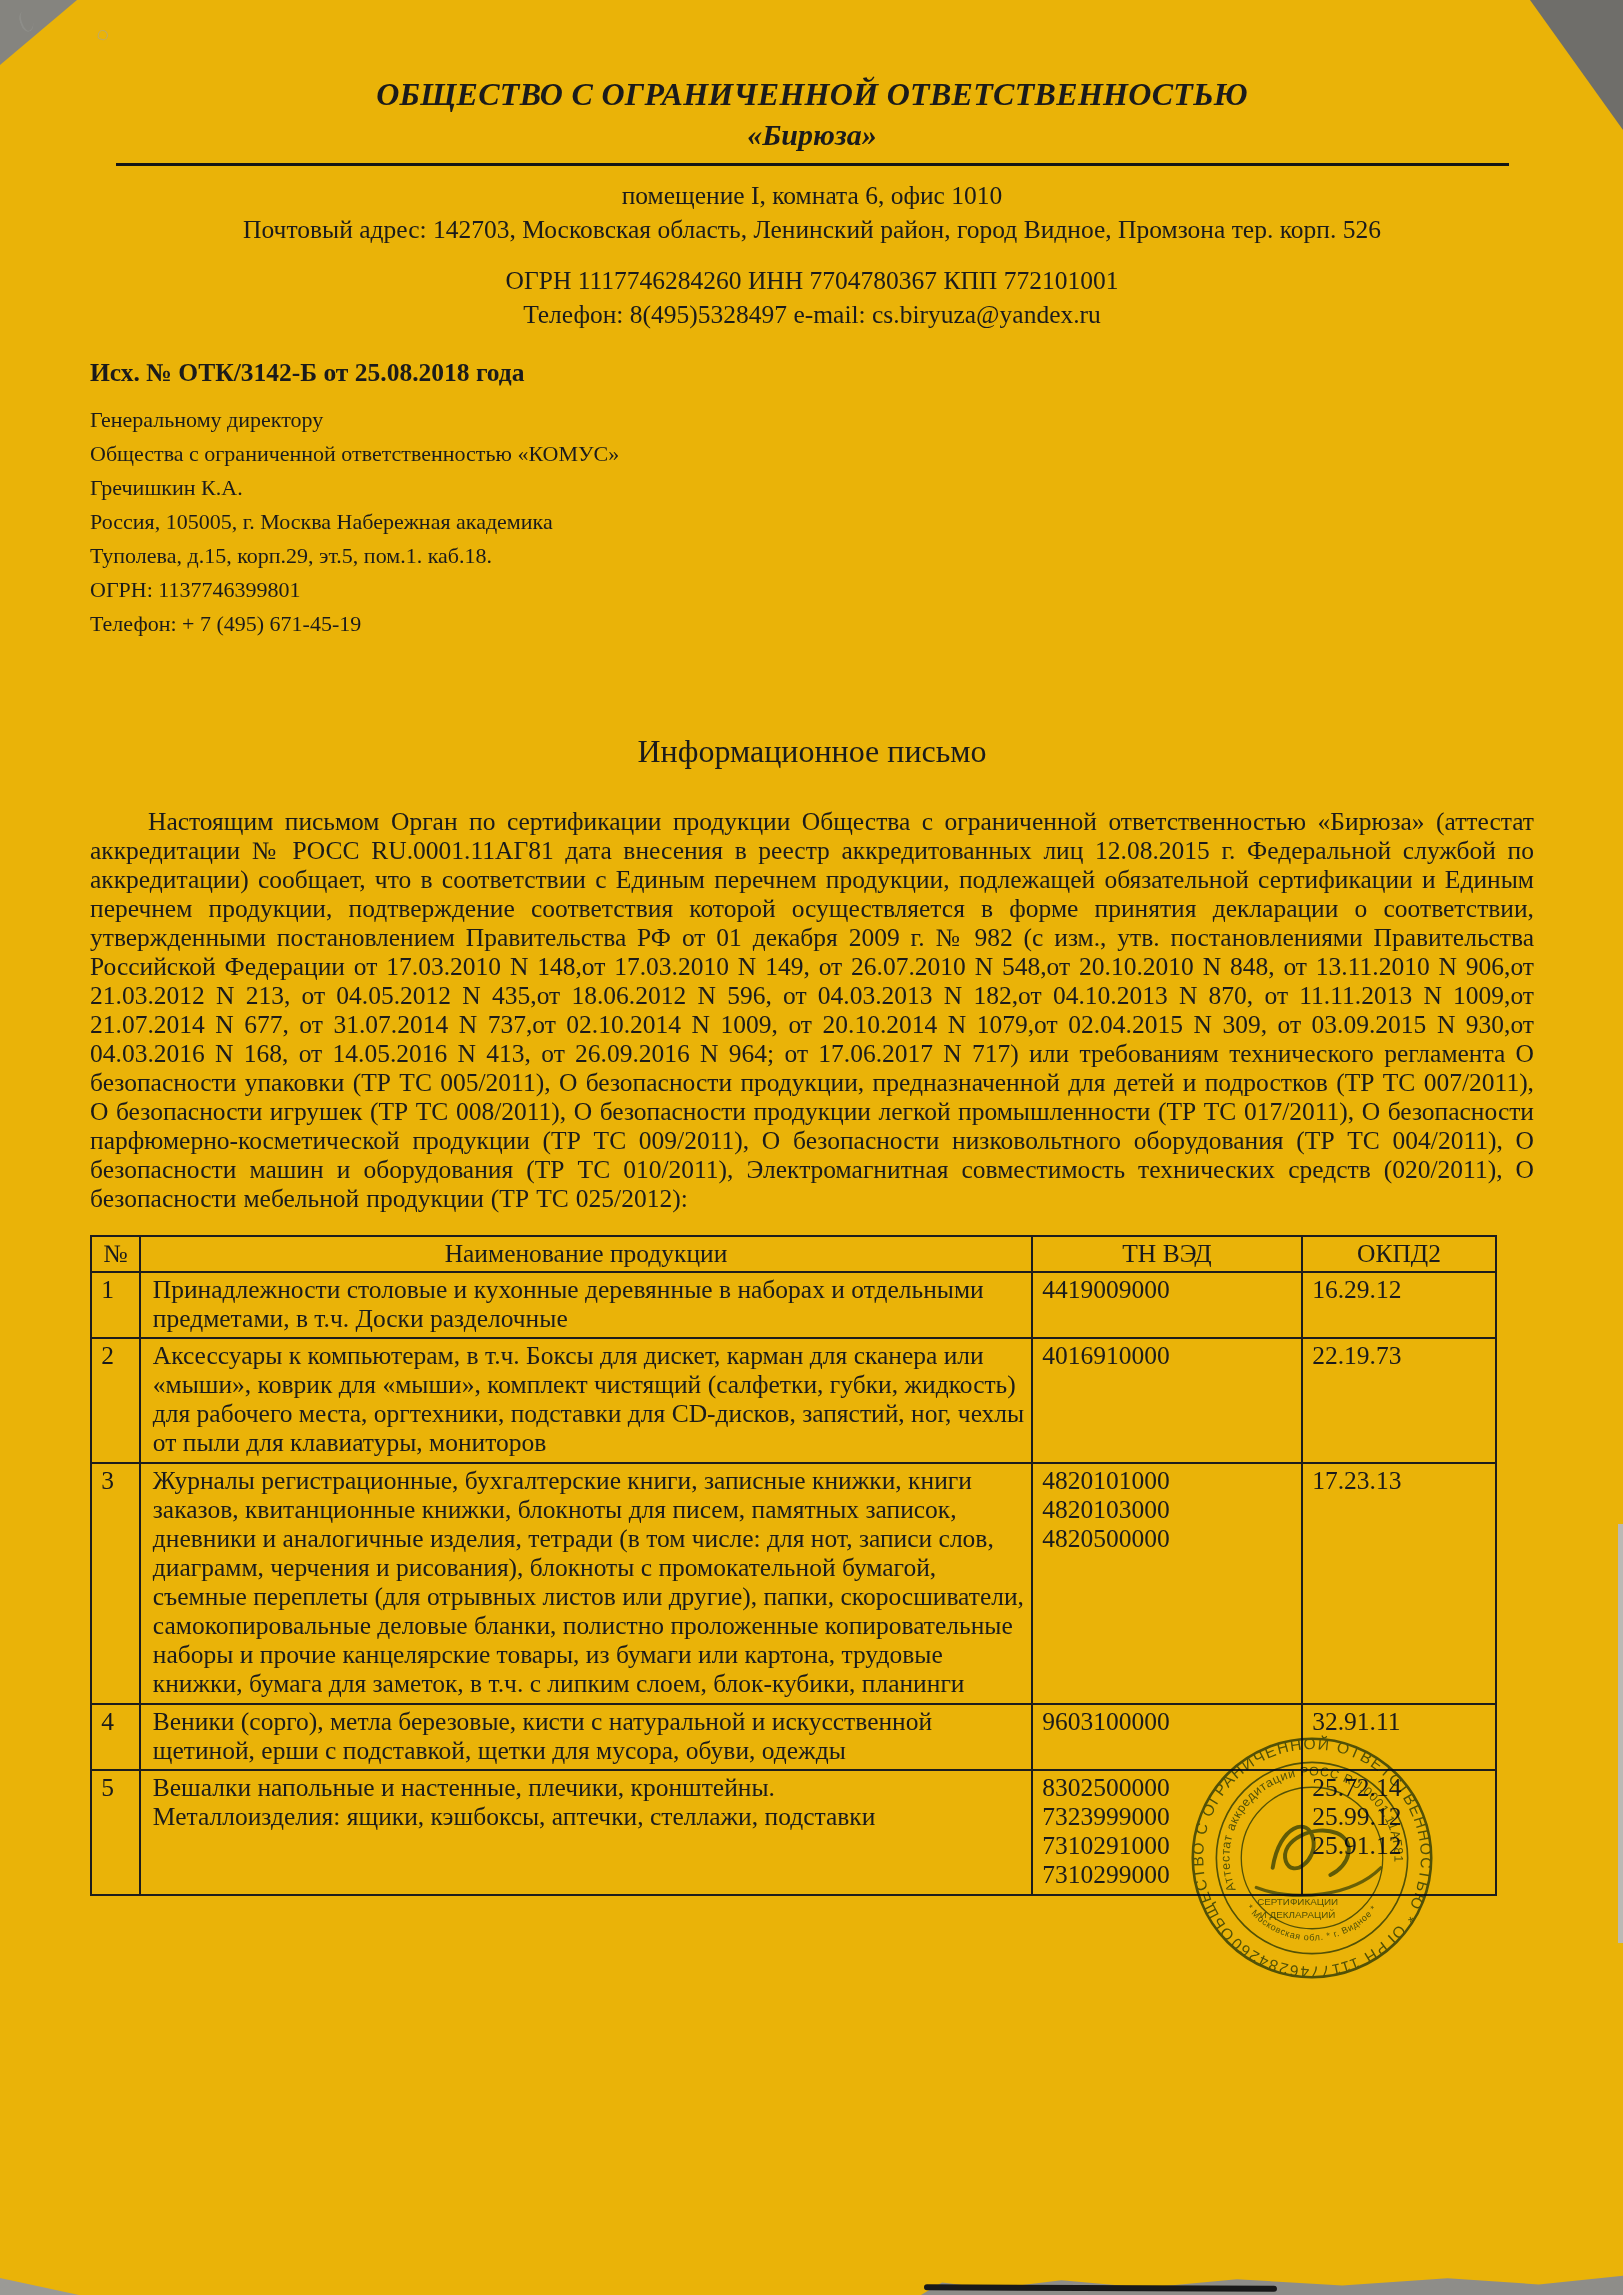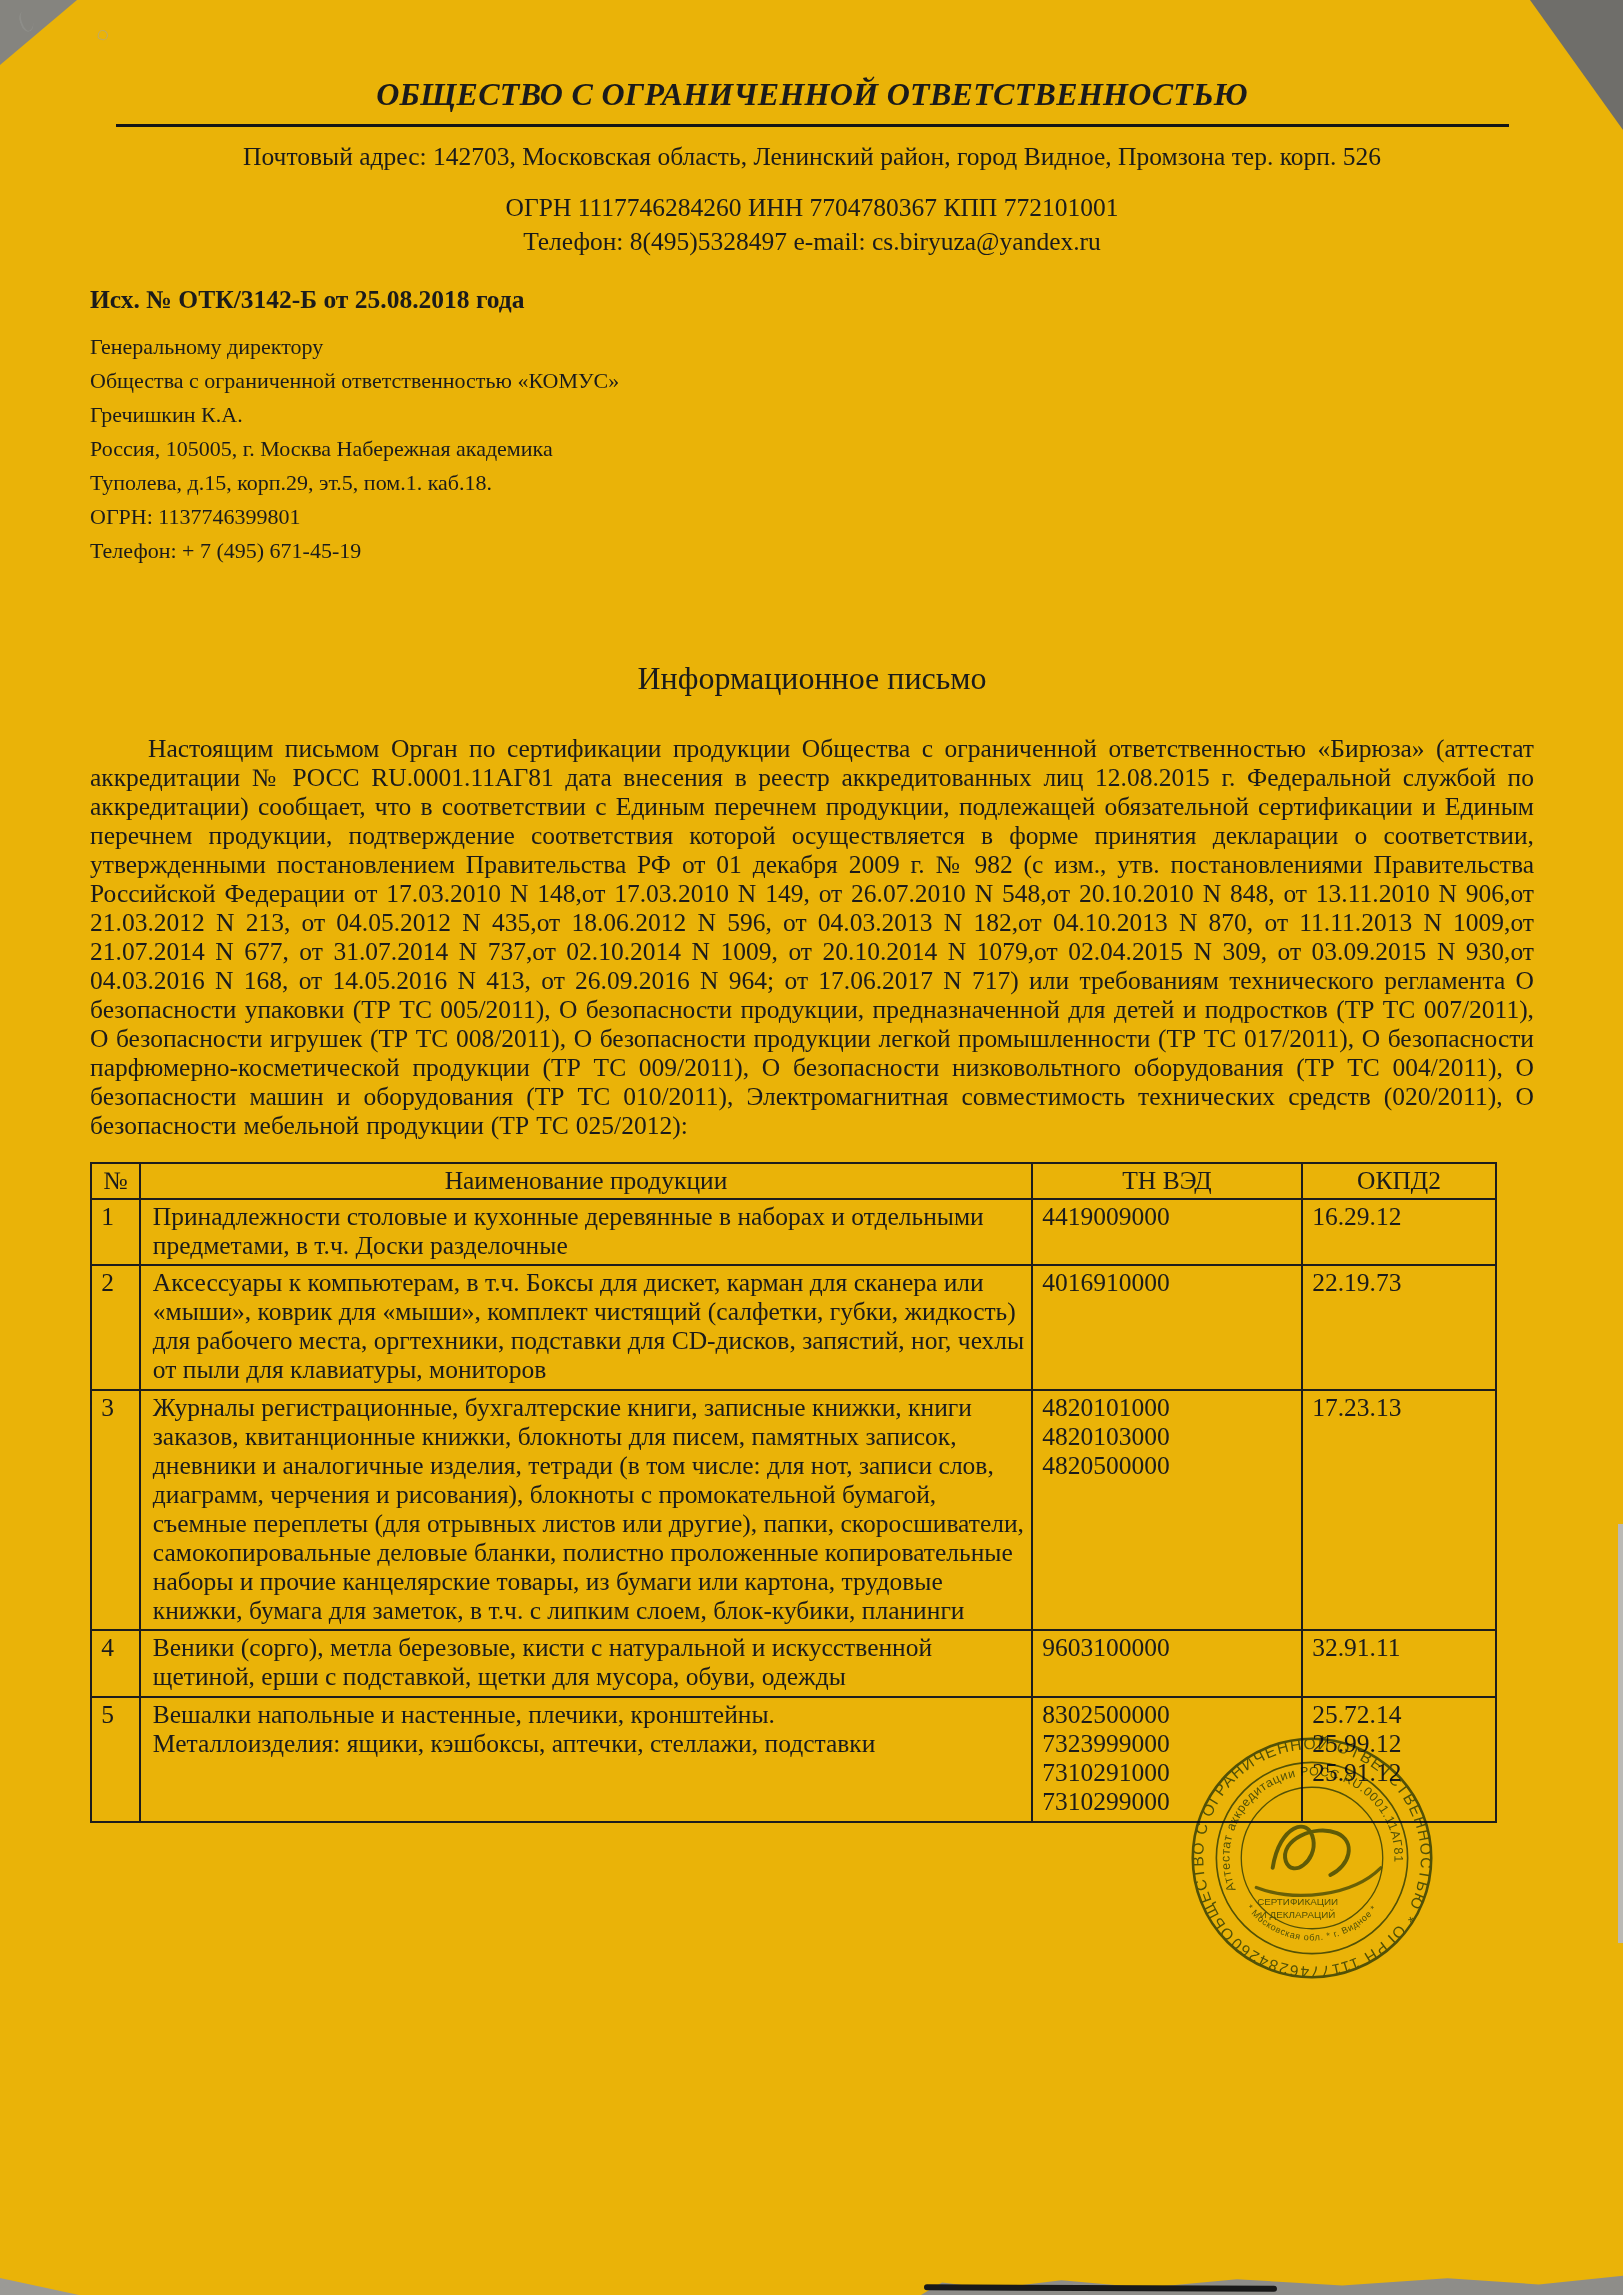--- a/index.html
+++ b/index.html
@@ -70,21 +70,23 @@
   <div class="edge-right"></div>
   <div class="bottom-band"></div>
   <div class="bottom-streak"></div>
   <div class="corner-bl"></div>
   <div class="pencil-1"></div>
   <div class="pencil-2"></div>
 
   <div class="content">
 
     <div class="org-type">ОБЩЕСТВО С ОГРАНИЧЕННОЙ ОТВЕТСТВЕННОСТЬЮ</div>
+    <div class="org-name">«Бирюза»</div>
     <hr class="head-rule">
+    <div class="addr">помещение I, комната 6, офис 1010</div>
     <div class="addr">Почтовый адрес: 142703, Московская область, Ленинский район, город Видное, Промзона тер. корп. 526</div>
     <div class="contact">
       <div>ОГРН 1117746284260 ИНН 7704780367 КПП 772101001</div>
       <div>Телефон: 8(495)5328497 e-mail: cs.biryuza@yandex.ru</div>
     </div>
 
     <div class="ref">Исх. № ОТК/3142-Б от 25.08.2018 года</div>
 
     <div class="recipient">
       <div>Генеральному директору</div>

